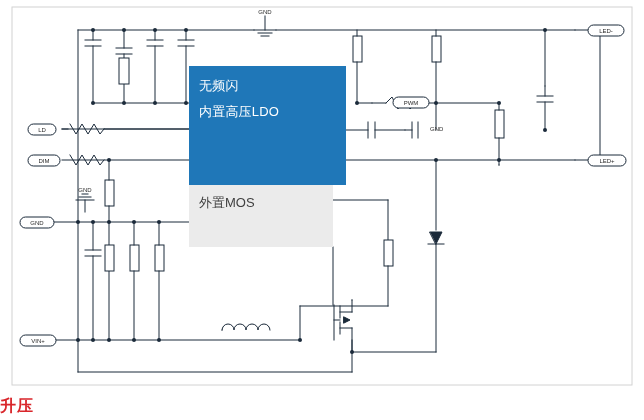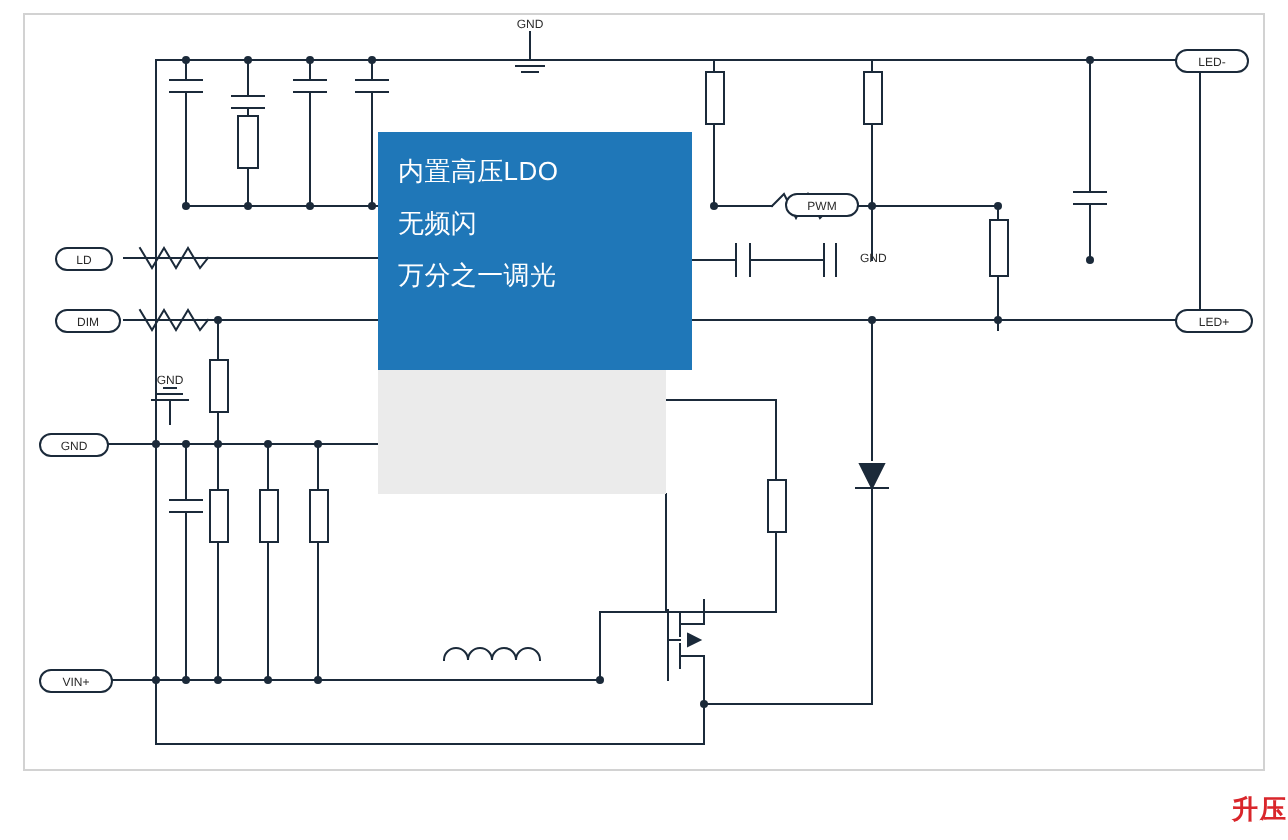--- a/index.html
+++ b/index.html
@@ -63,23 +63,23 @@
     font-size: 13px;
     line-height: 25px;
     white-space: nowrap;
   }
   
   .caption {
     position: absolute;
     left: 0;
     top: 396px;
     width: 644px;
-    text-align: right;
+    text-align: left;
     color: #d9262b;
-    font-size: 13px;
+    font-size: 16px;
     font-weight: bold;
     letter-spacing: 1px;
   }
   
   text.pin {
     font-family: "Liberation Sans", sans-serif;
     font-size: 6px;
     fill: #2b2b2b;
   }
   text.node {
@@ -304,22 +304,22 @@
       <rect x="393" y="97" width="36" height="11" rx="5.5" fill="#ffffff" stroke="#1b2a3a" stroke-width="1"></rect>
       <text class="pin" x="411" y="105" text-anchor="middle">PWM</text>
     </g>
 
     <text class="node" x="265" y="14" text-anchor="middle">GND</text>
     <text class="node" x="85" y="192" text-anchor="middle">GND</text>
     <text class="node" x="430" y="131" text-anchor="start">GND</text>
   </svg>
 
   <div class="callout">
+    <div class="line">无频闪</div>
     <div class="line">内置高压LDO</div>
-    <div class="line">无频闪</div>
-    <div class="line">万分之一调光</div>
   </div>
 
   <div class="partbox">
+    <div class="line">外置MOS</div>
   </div>
 
   <div class="caption">升压</div>
 </div>
 
 </body></html>

